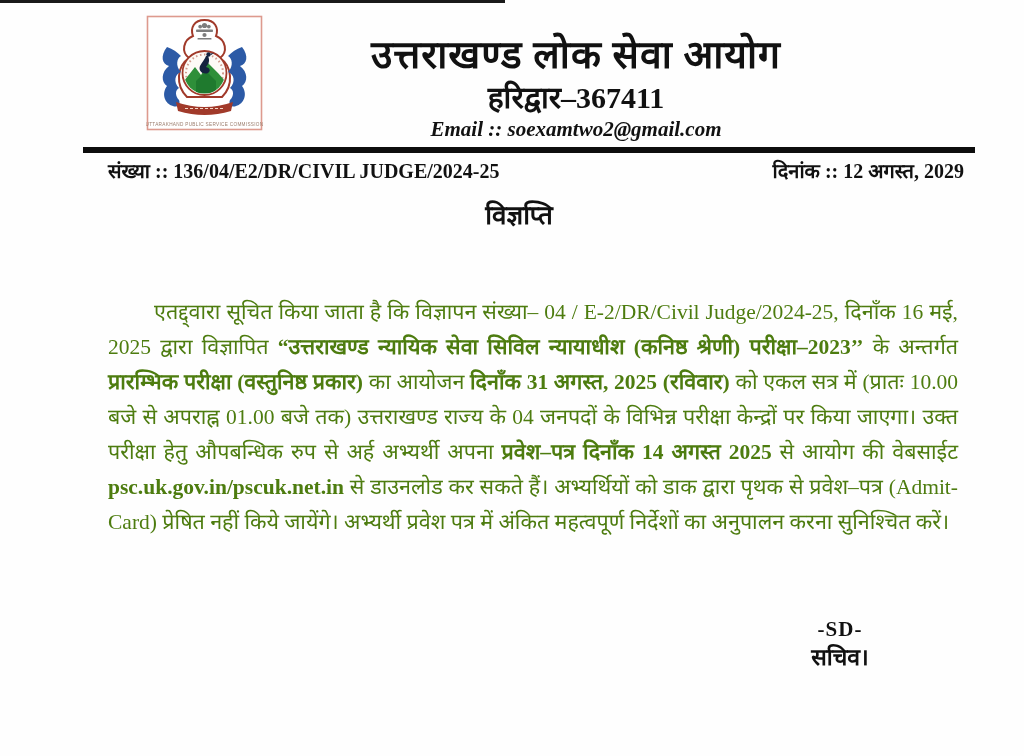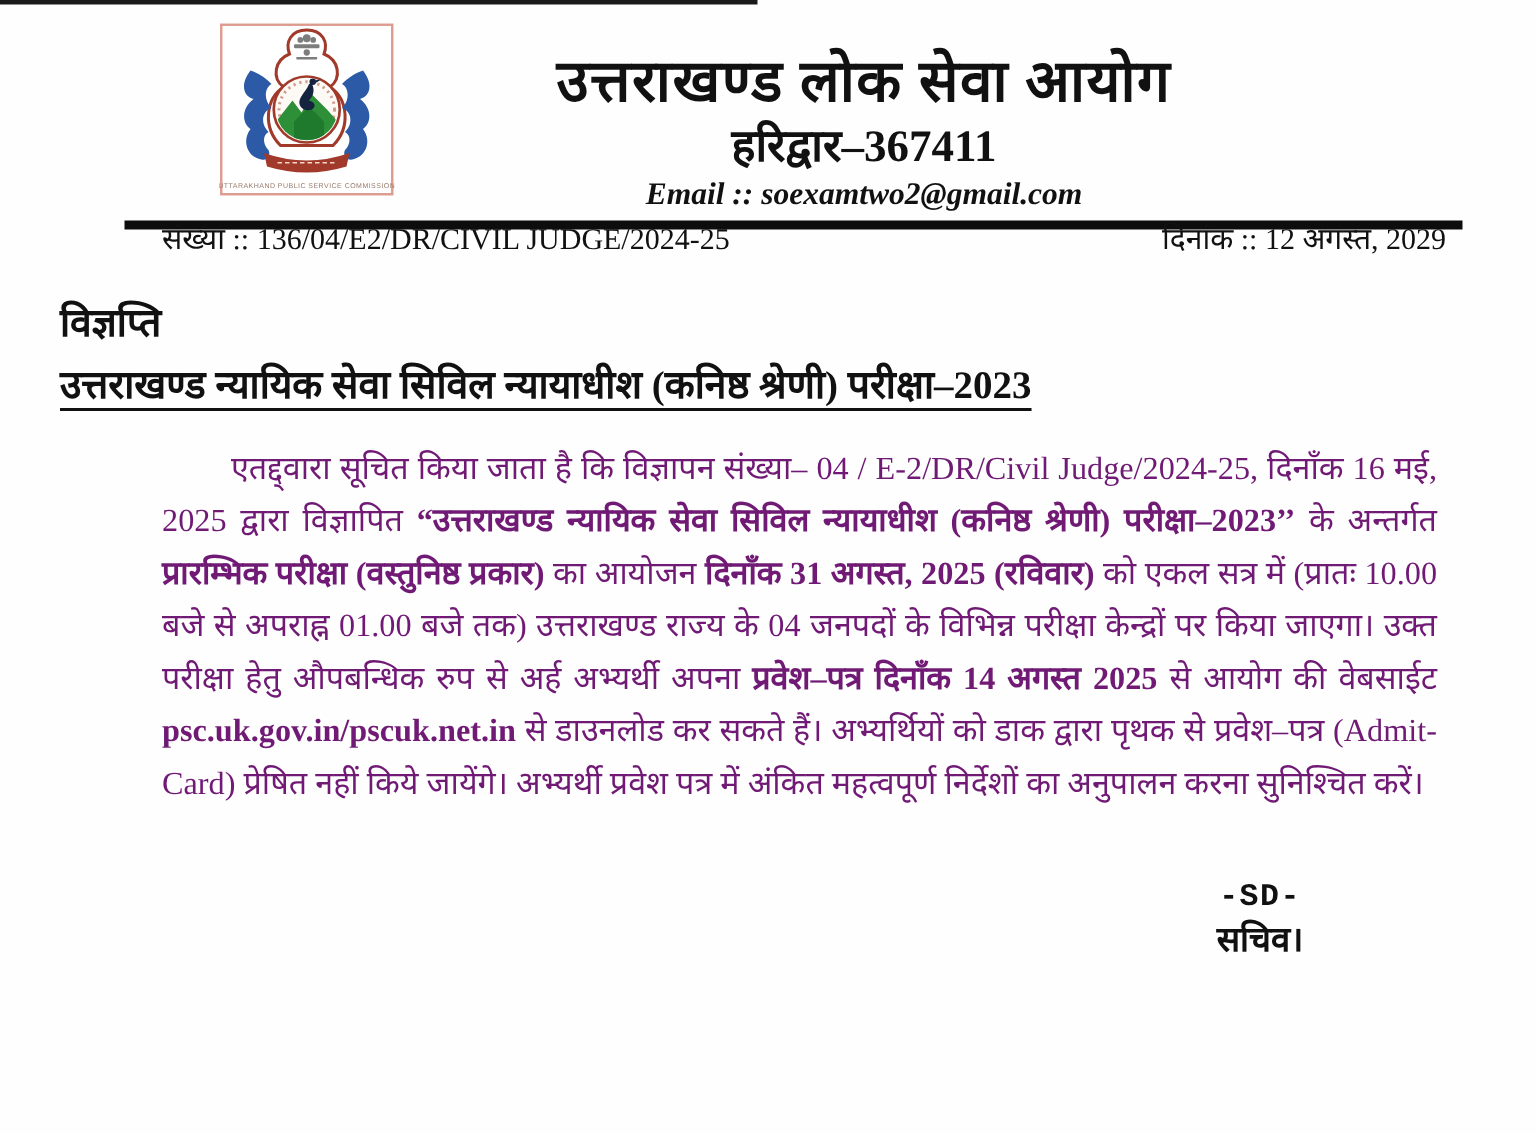--- a/index.html
+++ b/index.html
@@ -14,41 +14,41 @@
   .logo { position:absolute; left:146px; top:15px; width:117px; height:116px; }
 
   .header-text { position:absolute; left:295px; top:32px; width:562px; text-align:center; }
   .org-name  { font-size:39px; font-weight:bold; line-height:1.18; letter-spacing:1px; }
   .city-pin  { font-size:30px; font-weight:bold; line-height:1.1; margin-top:3px; }
   .email-line{ font-size:21px; font-weight:bold; font-style:italic; margin-top:3px; }
 
   .rule { position:absolute; left:83px; top:147px; width:892px; height:6px; background:#0d0d0d; }
 
   .meta-row {
-    position:absolute; left:108px; top:145px; width:856px;
+    position:absolute; left:108px; top:157px; width:856px;
     display:flex; justify-content:space-between;
-    font-size:20px; font-weight:normal;
+    font-size:20px; font-weight:bold;
   }
 
-  .center-block { position:absolute; left:40px; right:26px; }
+  .center-block { position:absolute; left:40px; right:26px; text-align:center; }
   .notice-heading { top:196px; font-size:26px; font-weight:bold; }
   .notice-subject {
     top:237px; font-size:26px; font-weight:bold;
     text-decoration:underline; text-underline-offset:7px;
     text-decoration-thickness:2px;
   }
 
   .body-para {
     position:absolute; left:108px; top:295px; width:850px;
     font-size:21.5px; line-height:35px; text-align:justify;
-    text-indent:46px; color:#701a75;
+    text-indent:46px; color:#4d7c0f;
   }
   .body-para .b { font-weight:bold; }
 
-  .signature { position:absolute; left:700px; top:585px; width:280px; text-align:center; font-weight:bold;font-family:Liberation Mono, monospace; }
+  .signature { position:absolute; left:700px; top:615px; width:280px; text-align:center; font-weight:bold; }
   .sig-sd   { font-size:21px; letter-spacing:1px; line-height:28px; }
   .sig-name { font-size:23px; line-height:30px; }
   .sig-post { font-size:23px; line-height:30px; }
 </style>
 </head>
 <body>
 
 <div class="page">
 
   <div class="top-artifact"></div>
@@ -102,21 +102,20 @@
   </div>
 
   <div class="rule"></div>
 
   <div class="meta-row">
     <span>संख्या :: 136/04/E2/DR/CIVIL JUDGE/2024-25</span>
     <span>दिनांक :: 12 अगस्त, 2029</span>
   </div>
 
   <div class="center-block notice-heading">विज्ञप्ति</div>
-  <div class="center-block notice-subject">उत्तराखण्ड न्यायिक सेवा सिविल न्यायाधीश (कनिष्ठ श्रेणी) परीक्षा–2023</div>
 
   <div class="body-para"><span>एतद्द्वारा सूचित किया जाता है कि विज्ञापन संख्या– 04 / E-2/DR/Civil Judge/2024-25, दिनाँक 16 मई, 2025 द्वारा विज्ञापित </span><span class="b">“उत्तराखण्ड न्यायिक सेवा सिविल न्यायाधीश (कनिष्ठ श्रेणी) परीक्षा–2023’’</span><span> के अन्तर्गत </span><span class="b">प्रारम्भिक परीक्षा (वस्तुनिष्ठ प्रकार)</span><span> का आयोजन </span><span class="b">दिनाँक 31 अगस्त, 2025 (रविवार)</span><span> को एकल सत्र में (प्रातः 10.00 बजे से अपराह्न 01.00 बजे तक) उत्तराखण्ड राज्य के 04 जनपदों के विभिन्न परीक्षा केन्द्रों पर किया जाएगा। उक्त परीक्षा हेतु औपबन्धिक रुप से अर्ह अभ्यर्थी अपना </span><span class="b">प्रवेश–पत्र दिनाँक 14 अगस्त 2025</span><span> से आयोग की वेबसाईट </span><span class="b">psc.uk.gov.in/pscuk.net.in</span><span> से डाउनलोड कर सकते हैं। अभ्यर्थियों को डाक द्वारा पृथक से प्रवेश–पत्र (Admit-Card) प्रेषित नहीं किये जायेंगे। अभ्यर्थी प्रवेश पत्र में अंकित महत्वपूर्ण निर्देशों का अनुपालन करना सुनिश्चित करें।</span></div>
 
   <div class="signature">
     <div class="sig-sd">-SD-</div>
     <div class="sig-post">सचिव।</div>
   </div>
 
 </div>
 

